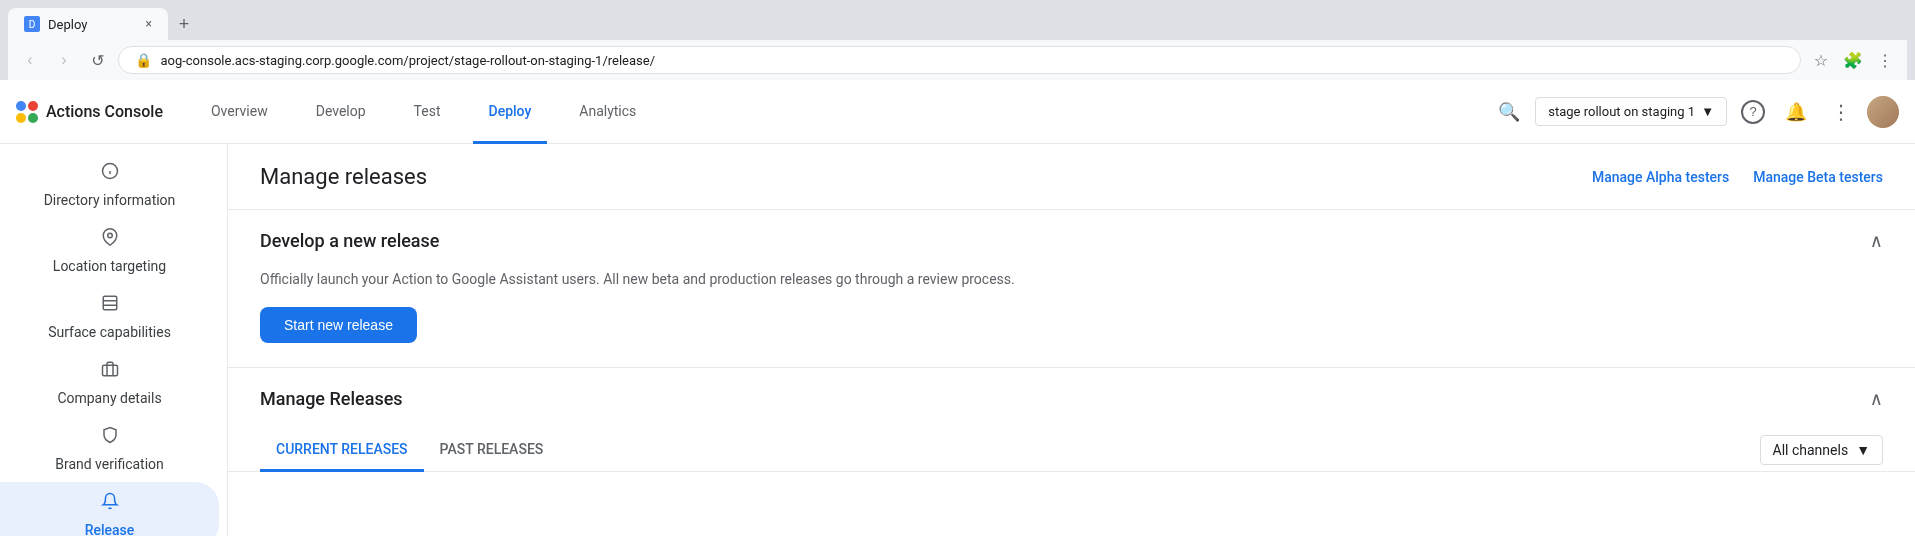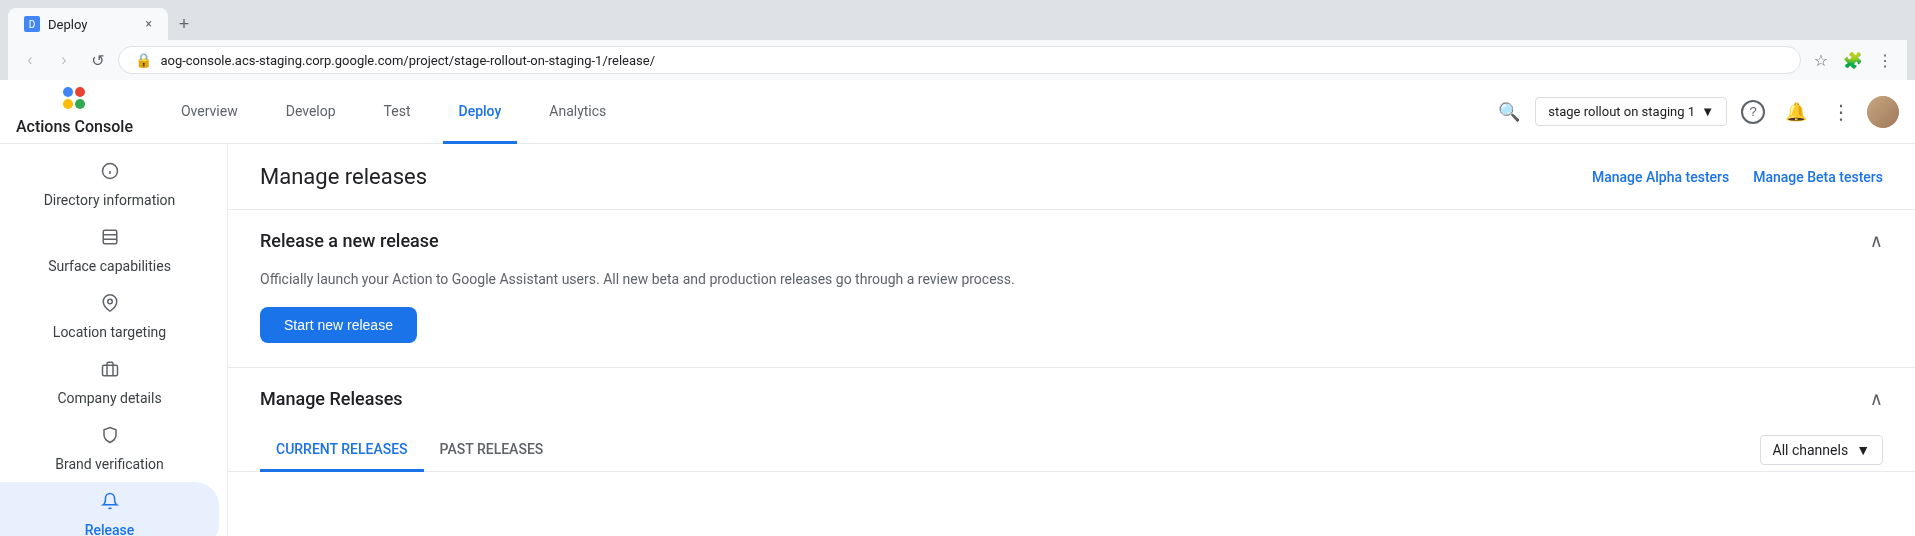--- a/index.html
+++ b/index.html
@@ -115,21 +115,20 @@
       align-items: center;
       padding: 0 16px;
       background: #fff;
       flex-shrink: 0;
     }
     .app-logo {
       display: flex;
       align-items: center;
       gap: 8px;
       margin-right: 32px;
-      flex-direction: column;
     }
     .google-dots {
       display: grid;
       grid-template-columns: 10px 10px;
       grid-template-rows: 10px 10px;
       gap: 2px;
       width: 22px; height: 22px;
     }
     .dot { border-radius: 50%; }
     .dot-blue { background: #4285f4; }
@@ -460,35 +459,35 @@
                 <circle cx="12" cy="12" r="10"></circle>
                 <line x1="12" y1="16" x2="12" y2="12"></line>
                 <line x1="12" y1="8" x2="12.01" y2="8"></line>
               </svg>
           </span>
           <span>Directory information</span>
         </div>
         <div class="sidebar-item">
           <span class="sidebar-icon">
             <svg width="18" height="18" viewBox="0 0 24 24" fill="none" stroke="currentColor" stroke-width="2">
+                <path d="M21 10c0 7-9 13-9 13s-9-6-9-13a9 9 0 0 1 18 0z"></path>
+                <circle cx="12" cy="10" r="3"></circle>
+              </svg>
+          </span>
+          <span>Location targeting</span>
+        </div>
+        <div class="sidebar-item">
+          <span class="sidebar-icon">
+            <svg width="18" height="18" viewBox="0 0 24 24" fill="none" stroke="currentColor" stroke-width="2">
                 <rect x="3" y="3" width="18" height="18" rx="2"></rect>
                 <line x1="3" y1="9" x2="21" y2="9"></line>
                 <line x1="3" y1="15" x2="21" y2="15"></line>
               </svg>
           </span>
           <span>Surface capabilities</span>
-        </div>
-        <div class="sidebar-item">
-          <span class="sidebar-icon">
-            <svg width="18" height="18" viewBox="0 0 24 24" fill="none" stroke="currentColor" stroke-width="2">
-                <path d="M21 10c0 7-9 13-9 13s-9-6-9-13a9 9 0 0 1 18 0z"></path>
-                <circle cx="12" cy="10" r="3"></circle>
-              </svg>
-          </span>
-          <span>Location targeting</span>
         </div>
         <div class="sidebar-item">
           <span class="sidebar-icon">
             <svg width="18" height="18" viewBox="0 0 24 24" fill="none" stroke="currentColor" stroke-width="2">
                 <rect x="2" y="7" width="20" height="14" rx="2"></rect>
                 <path d="M16 21V5a2 2 0 0 0-2-2h-4a2 2 0 0 0-2 2v16"></path>
               </svg>
           </span>
           <span>Company details</span>
         </div>
@@ -525,21 +524,21 @@
         <div class="page-header">
           <h1 class="page-title">Manage releases</h1>
           <div class="header-actions">
             <a class="link-btn">Manage Alpha testers</a>
             <a class="link-btn">Manage Beta testers</a>
           </div>
         </div>
 
         <div class="section">
           <div class="section-header">
-            <h2 class="section-title">Release a new release</h2>
+            <h2 class="section-title">Develop a new release</h2>
             <span class="chevron-icon">∧</span>
           </div>
           <div class="section-content">
             <p class="section-desc">Officially launch your Action to Google Assistant users. All new beta and production releases go through a review process.</p>
             <button class="btn-primary">Start new release</button>
           </div>
         </div>
 
         <div class="manage-releases-section">
           <div class="manage-releases-header">

